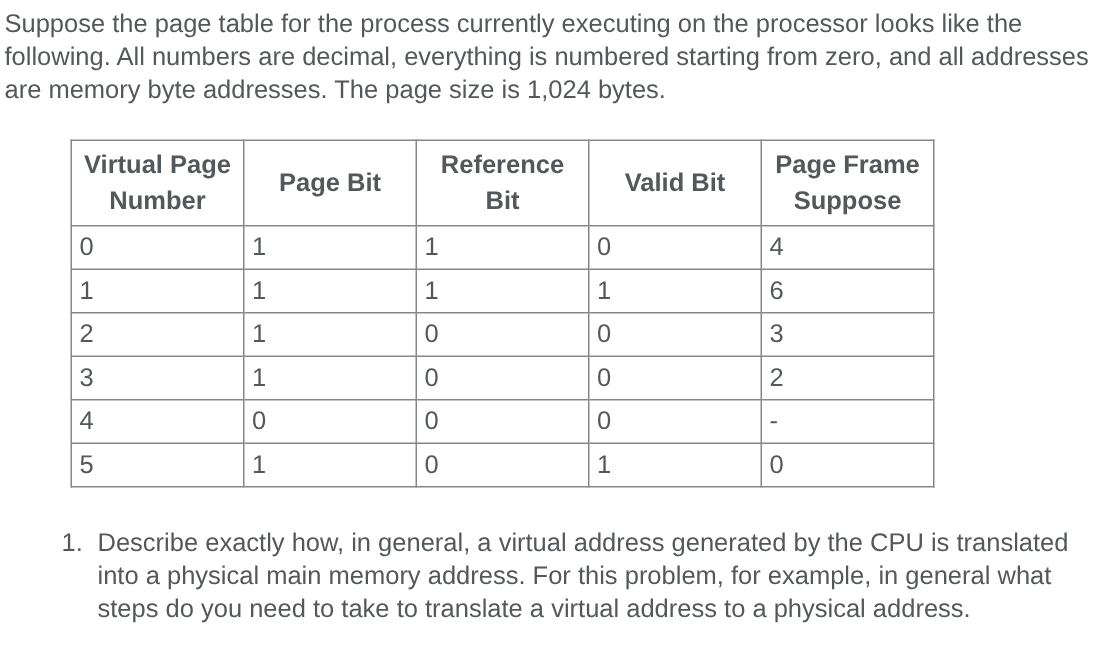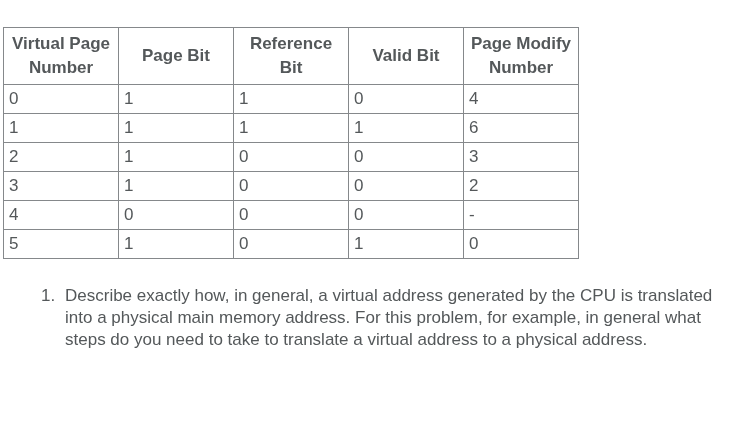--- a/index.html
+++ b/index.html
@@ -24,20 +24,21 @@
   }
   .intro {
     margin: 0;
     width: 736px;
   }
   table.page-table {
     border-collapse: collapse;
     table-layout: fixed;
     width: 576px;
     margin-top: 22px;
+    margin-left: 44px;
   }
   table.page-table th,
   table.page-table td {
     border: 1px solid #85888b;
     font-size: 17px;
     color: #54585a;
     overflow: hidden;
   }
   table.page-table th {
     font-weight: bold;
@@ -68,29 +69,30 @@
   }
   .q-text {
     width: 675px;
   }
 </style>
 </head>
 <body>
 
 <div class="page">
 
+  <p class="intro">Suppose the page table for the process currently executing on the processor looks like the following. All numbers are decimal, everything is numbered starting from zero, and all addresses are memory byte addresses. The page size is 1,024 bytes.</p>
 
   <table class="page-table">
     <thead>
       <tr>
         <th>Virtual Page Number</th>
         <th>Page Bit</th>
         <th>Reference Bit</th>
         <th>Valid Bit</th>
-        <th>Page Modify Number</th>
+        <th>Page Frame Suppose</th>
       </tr>
     </thead>
     <tbody>
       <tr>
         <td>0</td>
         <td>1</td>
         <td>1</td>
         <td>0</td>
         <td>4</td>
       </tr>

